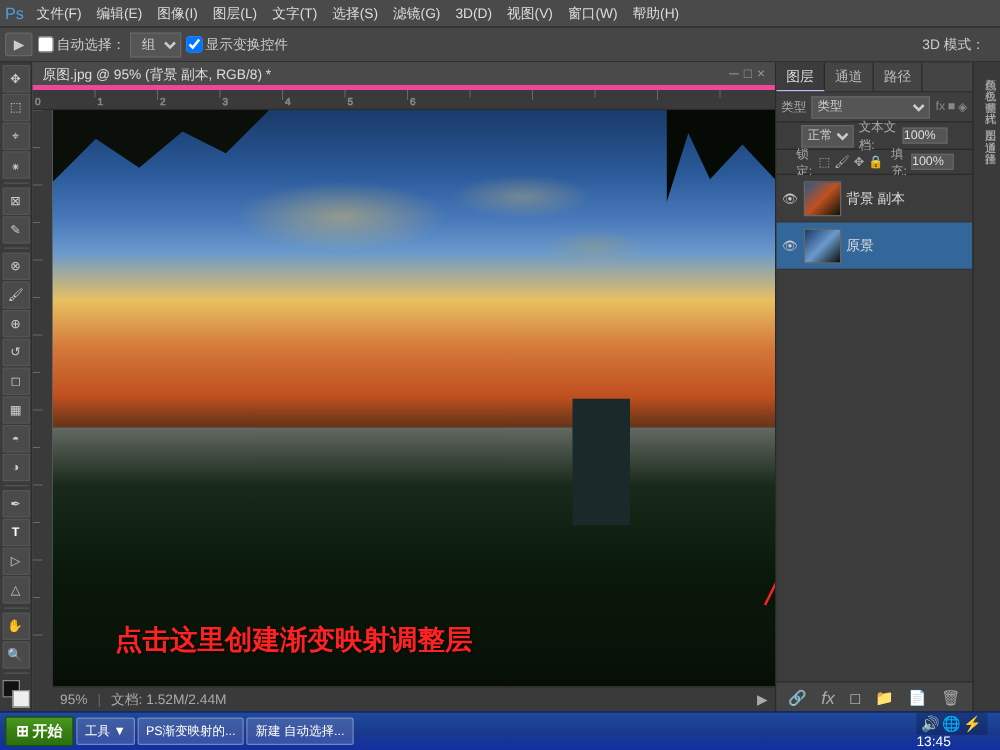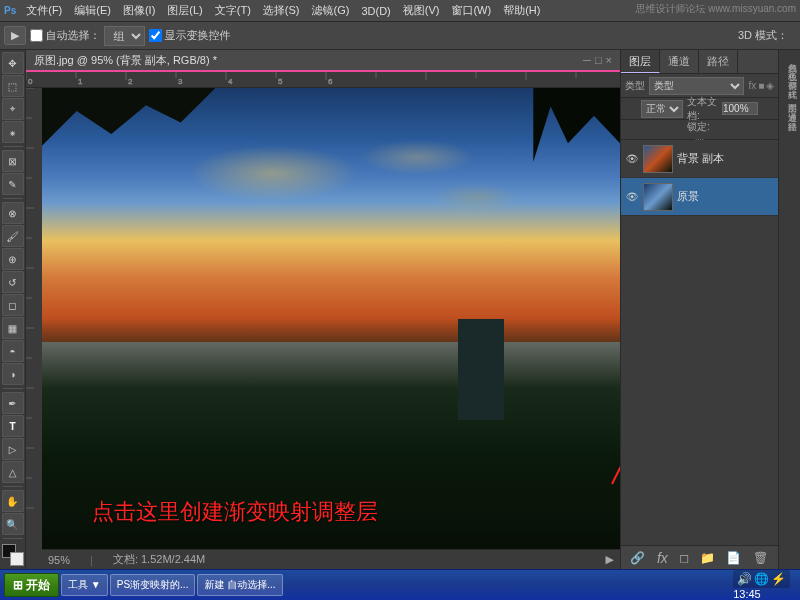--- a/index.html
+++ b/index.html
@@ -29,22 +29,22 @@
     .menu-item {
       padding: 20px 6px;
       color: #ddd;
       font-size: 11px;
       cursor: pointer;
       white-space: nowrap;
     }
     #ps-logo {
       margin-right: 4px;
       color: #4d9de0;
-      font-weight: bold;
-      font-size: 10px;
+      font-weight: normal;
+      font-size: 13px;
     }
     #watermark {
       position: absolute;
       right: 4px;
       top: 2px;
       font-size: 10px;
       color: #888;
     }
 
     
@@ -158,21 +158,21 @@
 
     
     #doc-tab {
       height: 22px;
       background: #4a4a4a;
       display: flex;
       align-items: center;
       padding: 0 8px;
       font-size: 11px;
       color: #ddd;
-      border-bottom: 2px solid #ec4899;
+      border-bottom: 4px solid #ec4899;
       gap: 16px;
     }
     #doc-tab-max {
       margin-left: auto;
       color: #999;
       cursor: pointer;
       display: flex;
       gap: 4px;
     }
 
@@ -260,21 +260,21 @@
       width: 8%;
       height: 22%;
       background: #1a2a2a;
     }
     
     #annotation-text {
       position: absolute;
       bottom: 22px;
       left: 50px;
       font-size: 22px;
-      font-weight: normal;
+      font-weight: bold;
       color: #ff2222;
       text-shadow: 1px 1px 2px rgba(0,0,0,0.8);
       pointer-events: none;
       z-index: 50;
       text-align: center;
     }
     
     #annotation-arrow {
       position: absolute;
       bottom: 60px;
@@ -290,21 +290,21 @@
       left: 16px;
       right: 0;
       height: 20px;
       background: #3a3a3a;
       border-top: 1px solid #2a2a2a;
       display: flex;
       align-items: center;
       padding: 0 6px;
       font-size: 11px;
       color: #aaa;
-      gap: 20px;
+      gap: 8px;
     }
     .status-sep { color: #666; }
 
     
     #right-panels {
       width: 180px;
       background: #3c3c3c;
       border-left: 1px solid #2a2a2a;
       display: flex;
       flex-direction: column;
@@ -404,21 +404,20 @@
       color: #ddd;
       width: 32px;
     }
     .layers-lock-row {
       height: 20px;
       display: flex;
       align-items: center;
       padding: 0 16px;
       gap: 3px;
       border-bottom: 1px solid #2a2a2a;
-      flex-direction: column;
     }
     .lock-label {
       font-size: 10px;
       color: #aaa;
       margin-right: 2px;
     }
     .lock-icon {
       font-size: 10px;
       color: #aaa;
       cursor: pointer;
@@ -554,21 +553,20 @@
   <span class="menu-item">编辑(E)</span>
   <span class="menu-item">图像(I)</span>
   <span class="menu-item">图层(L)</span>
   <span class="menu-item">文字(T)</span>
   <span class="menu-item">选择(S)</span>
   <span class="menu-item">滤镜(G)</span>
   <span class="menu-item">3D(D)</span>
   <span class="menu-item">视图(V)</span>
   <span class="menu-item">窗口(W)</span>
   <span class="menu-item">帮助(H)</span>
-  <span id="watermark">思维设计师论坛 www.missyuan.com</span>
 </div>
 
 <div id="options-bar">
   <button class="options-btn">▶</button>
   <span class="options-checkbox-label">
     <input type="checkbox" style="">
     <span>自动选择：</span>
   </span>
   <select class="options-select">
     <option>组</option>

